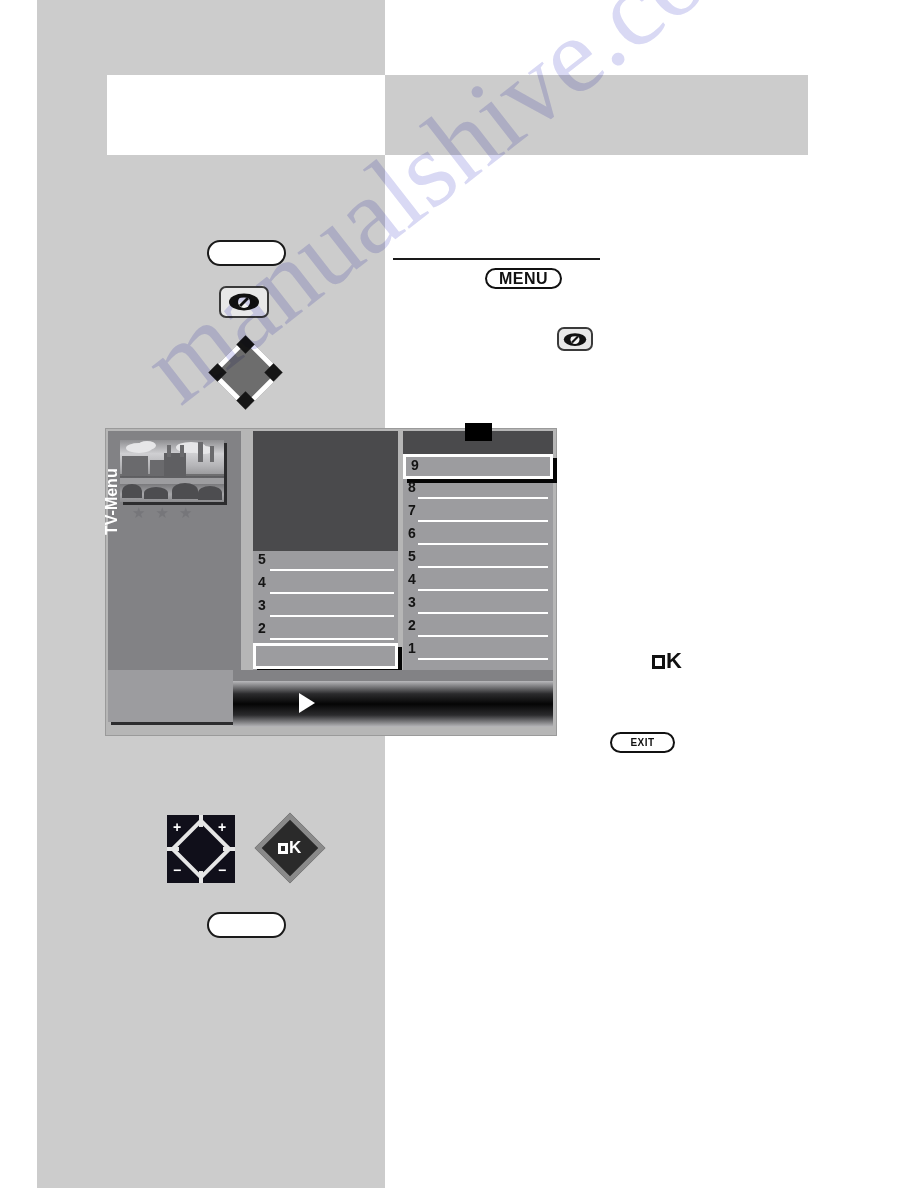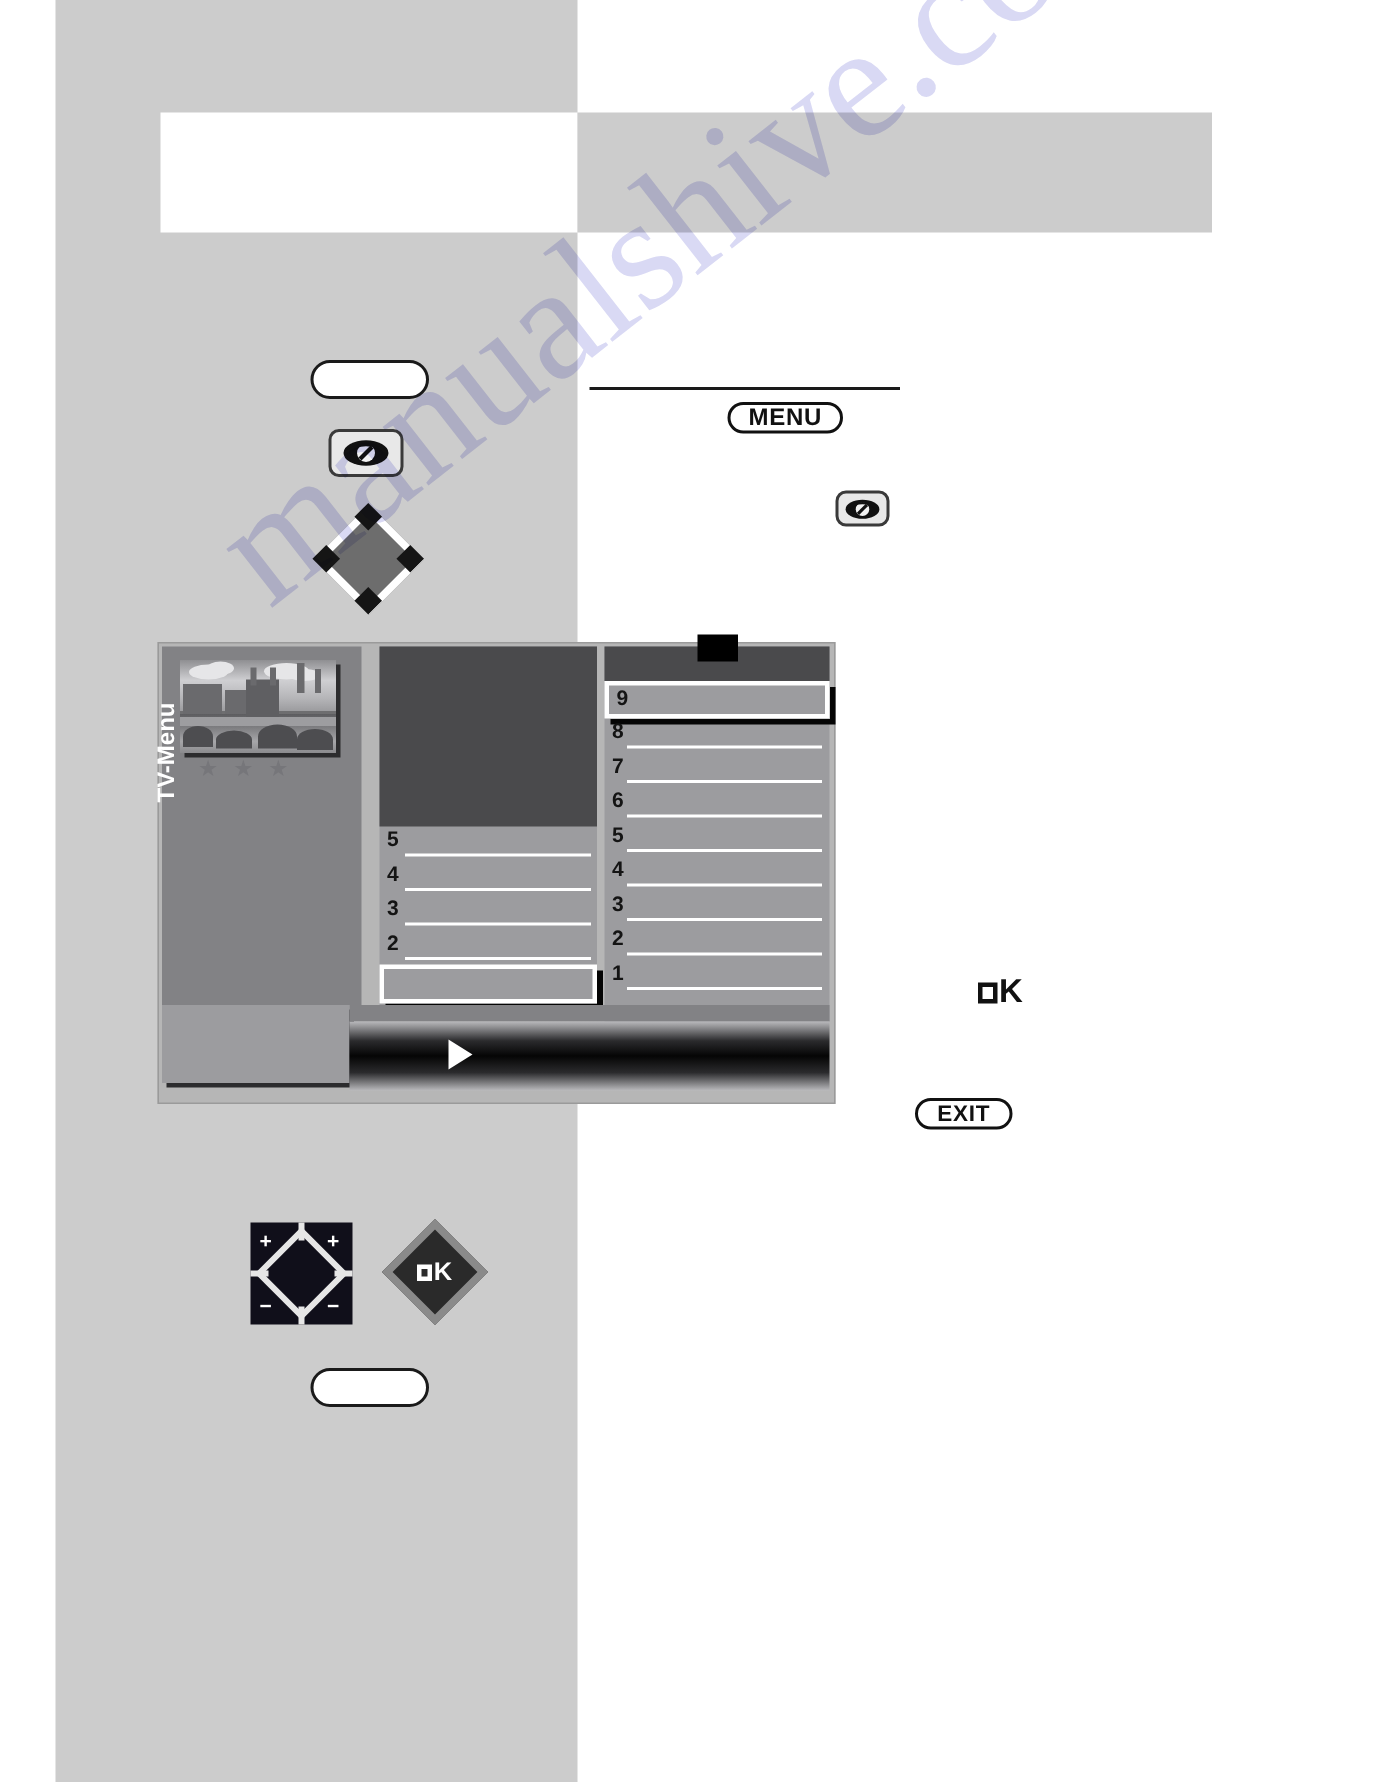--- a/index.html
+++ b/index.html
@@ -74,21 +74,21 @@
     position: absolute;
     border: 2px solid #111;
     border-radius: 11px;
     background: #fff;
     color: #111;
     font-weight: bold;
     display: flex; align-items: center; justify-content: center;
     letter-spacing: 0.5px;
   }
   .menu-pill { left: 485px; top: 268px; width: 77px; height: 21px; font-size: 16px; }
-  .exit-pill { left: 610px; top: 732px; width: 65px; height: 21px; font-size: 15px; }
+  .exit-pill { left: 610px; top: 732px; width: 65px; height: 21px; font-size: 10px; }
 
   
   .ok-text {
     position: absolute; left: 652px; top: 648px;
     font-size: 22px; font-weight: bold; color: #111;
     letter-spacing: 0.5px;
   }
   .ok-text .sq {
     display: inline-block; width: 13px; height: 14px;
     border: 3px solid #111; vertical-align: -1px; margin-right: 1px;

